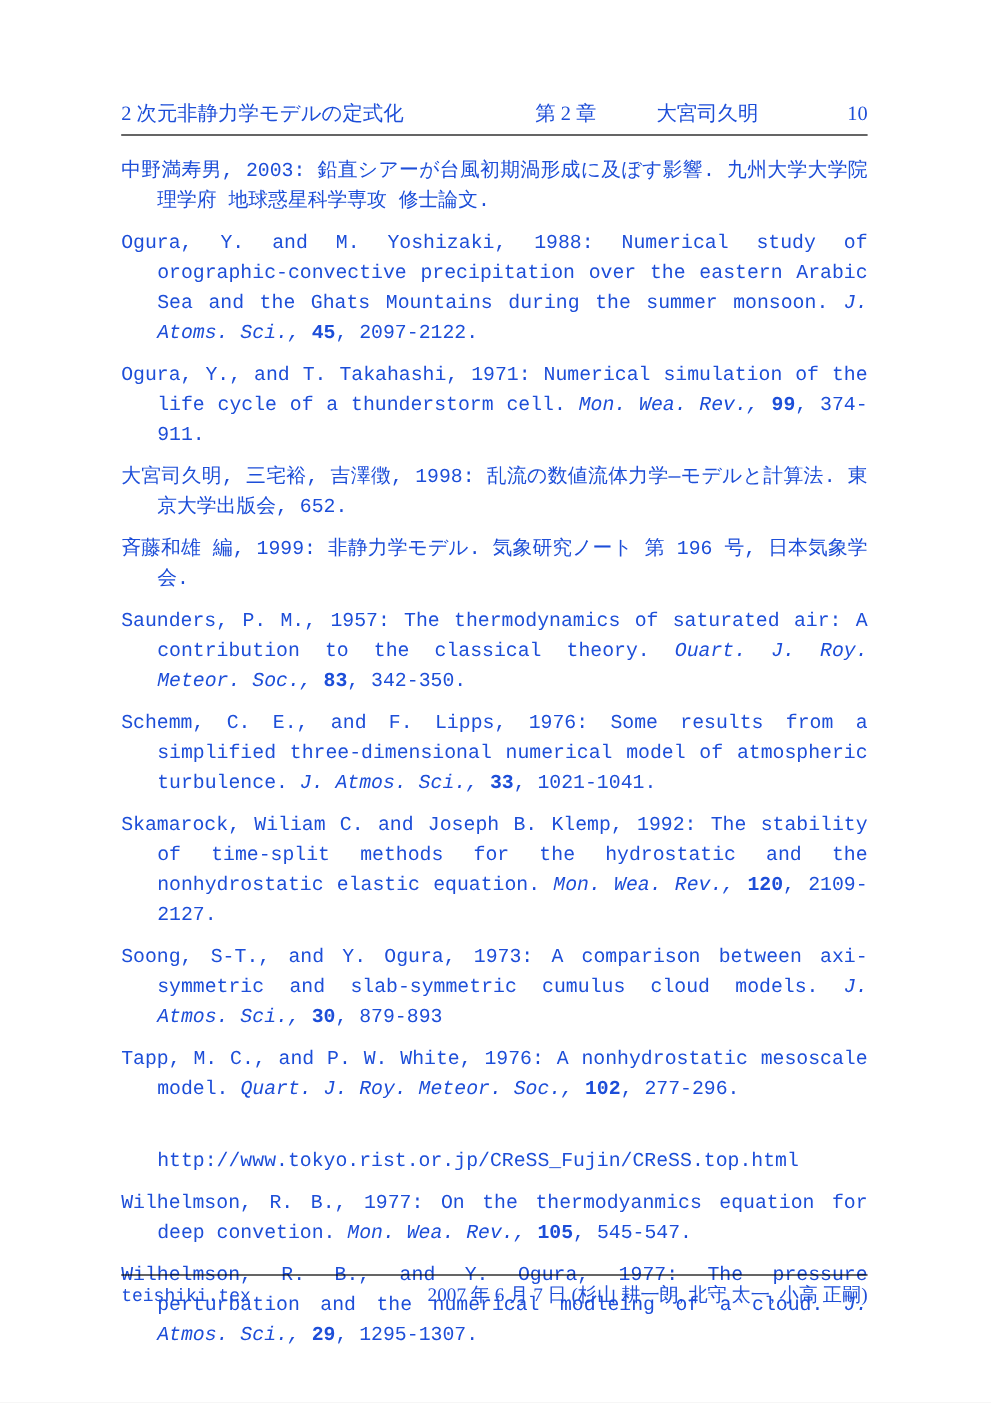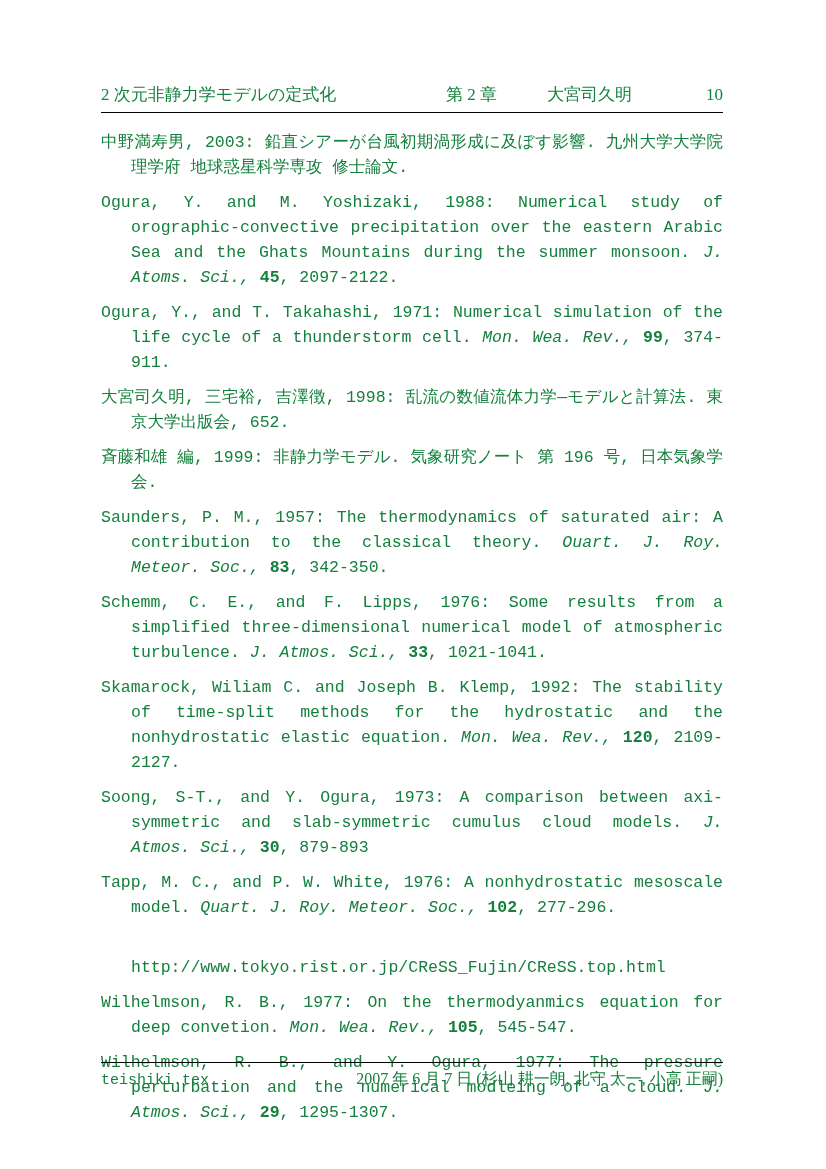--- a/index.html
+++ b/index.html
@@ -2,21 +2,21 @@
 <html><head>
 <meta charset="utf-8">
 <style>
   html, body { margin: 0; padding: 0; background: #e8e8e8; }
   .page {
     position: relative;
     width: 826px;
     height: 1169px;
     margin: 0 auto;
     background: #ffffff;
-    color: #15803d;
+    color: #1d4ed8;
     font-family: "Liberation Serif", "DejaVu Serif", serif;
     overflow: hidden;
   }
   .content-col {
     position: absolute;
     left: 101px;
     width: 622px;
   }
   
   .page-header {

